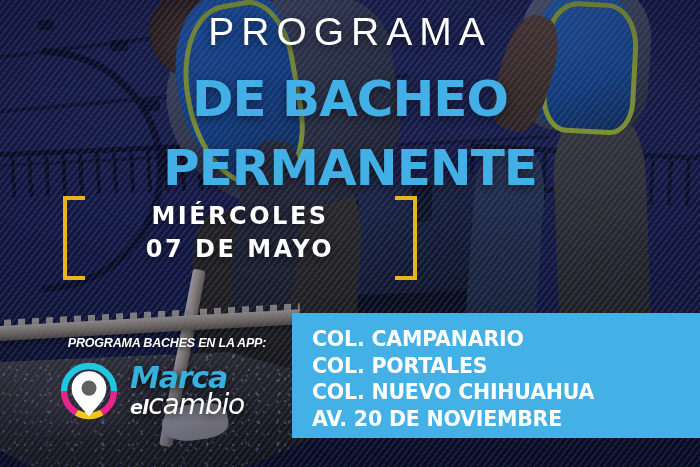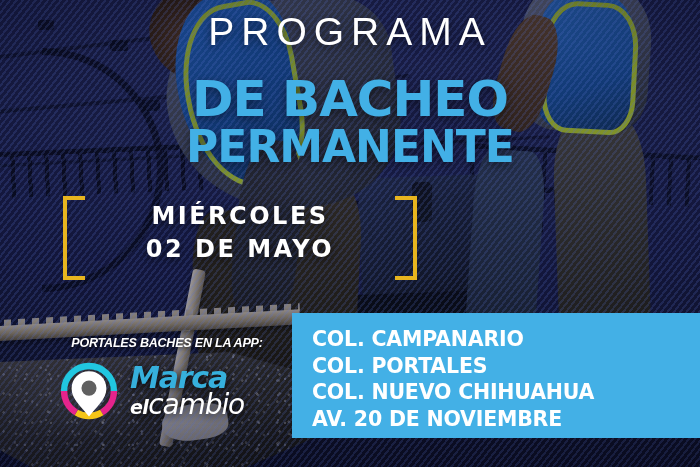--- a/index.html
+++ b/index.html
@@ -337,21 +337,21 @@
   .hl-1, .hl-2 {
     font-family: "DejaVu Sans", sans-serif;
     font-weight: 700;
     color: #42b0e6;
     line-height: .97;
     margin: 0;
     letter-spacing: -1px;
     text-shadow: 0 3px 10px rgba(0,0,0,.45);
   }
   .hl-1 { font-size: 50px; margin-top: 24px; }
-  .hl-2 { font-size: 44px; margin-top: 2px; }
+  .hl-2 { font-size: 50px; margin-top: 20px; }
 
   
   .date-wrap {
     position: absolute;
     left: 60px;
     top: 196px;
     width: 360px;
     height: 76px;
   }
   .bracket {
@@ -518,26 +518,26 @@
       <p class="kicker">PROGRAMA</p>
       <p class="hl-1">DE BACHEO</p>
       <p class="hl-2">PERMANENTE</p>
     </div>
 
     <div class="date-wrap">
       <div class="bracket left"></div>
       <div class="bracket right"></div>
       <div class="date-text">
         <div>MIÉRCOLES</div>
-        <div>02 DE MAYO</div>
+        <div>07 DE MAYO</div>
       </div>
     </div>
 
     <div class="app-callout">
-      <div class="app-label">PORTALES BACHES EN LA APP:</div>
+      <div class="app-label">PROGRAMA BACHES EN LA APP:</div>
       <div class="app-logo">
         <svg class="pin-mark" viewBox="0 0 100 100">
 
           <path d="M50 7 A43 43 0 0 1 93 50" fill="none" stroke="#21c7e0" stroke-width="11" stroke-linecap="butt"></path>
           <path d="M93 50 A43 43 0 0 1 72 87" fill="none" stroke="#e5248c" stroke-width="11" stroke-linecap="butt"></path>
           <path d="M72 87 A43 43 0 0 1 28 87" fill="none" stroke="#f5c518" stroke-width="11" stroke-linecap="butt"></path>
           <path d="M28 87 A43 43 0 0 1 7 50" fill="none" stroke="#e5248c" stroke-width="11" stroke-linecap="butt"></path>
           <path d="M7 50 A43 43 0 0 1 50 7" fill="none" stroke="#21c7e0" stroke-width="11" stroke-linecap="butt"></path>
 
           <path d="M50 16 C33 16 20 29 20 46 C20 64 38 78 50 94 C62 78 80 64 80 46 C80 29 67 16 50 16 Z" fill="#ffffff"></path>

